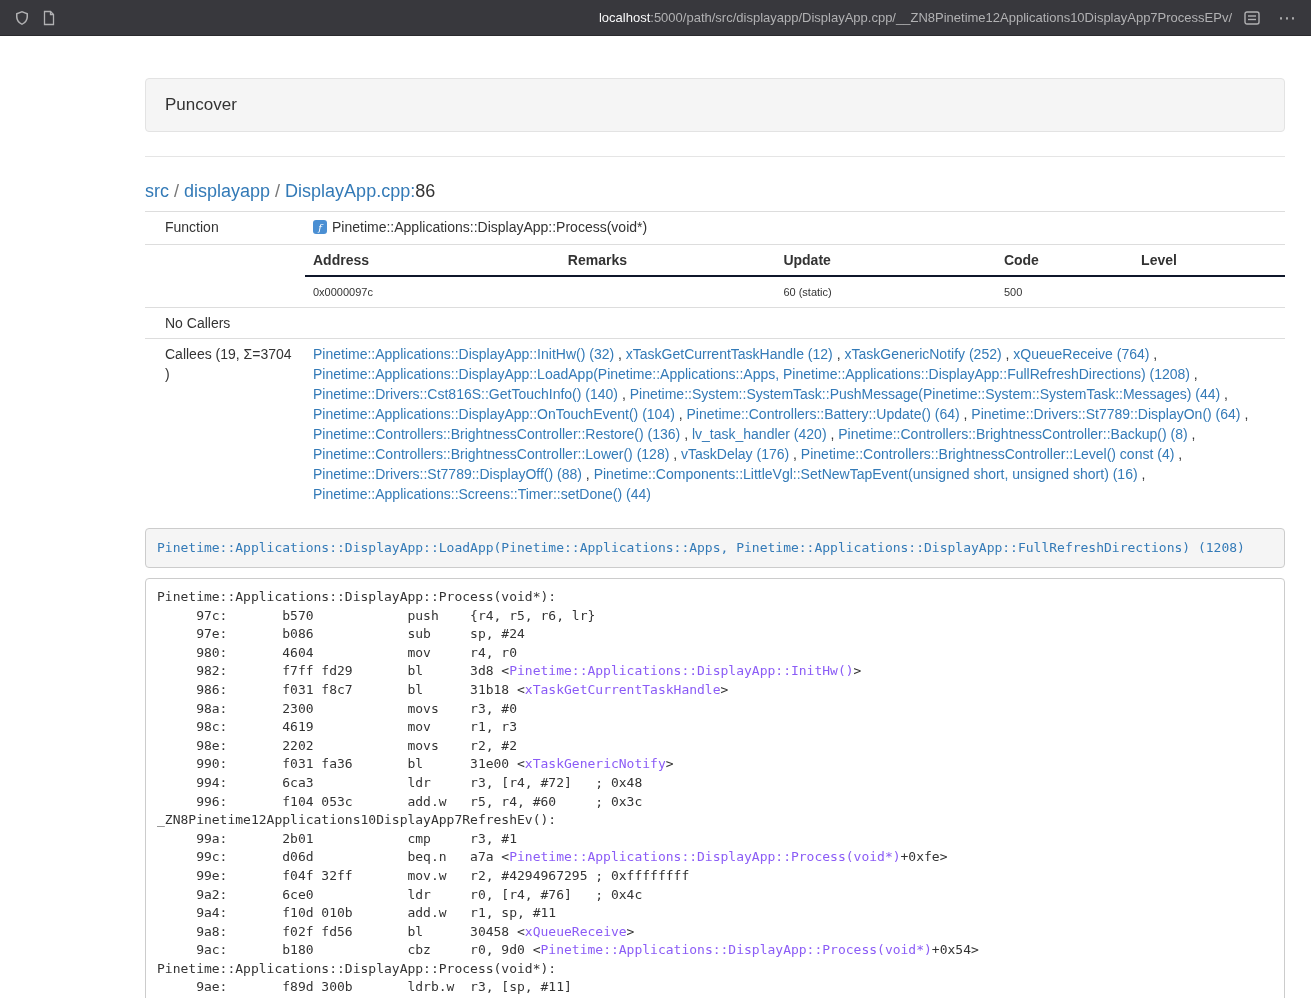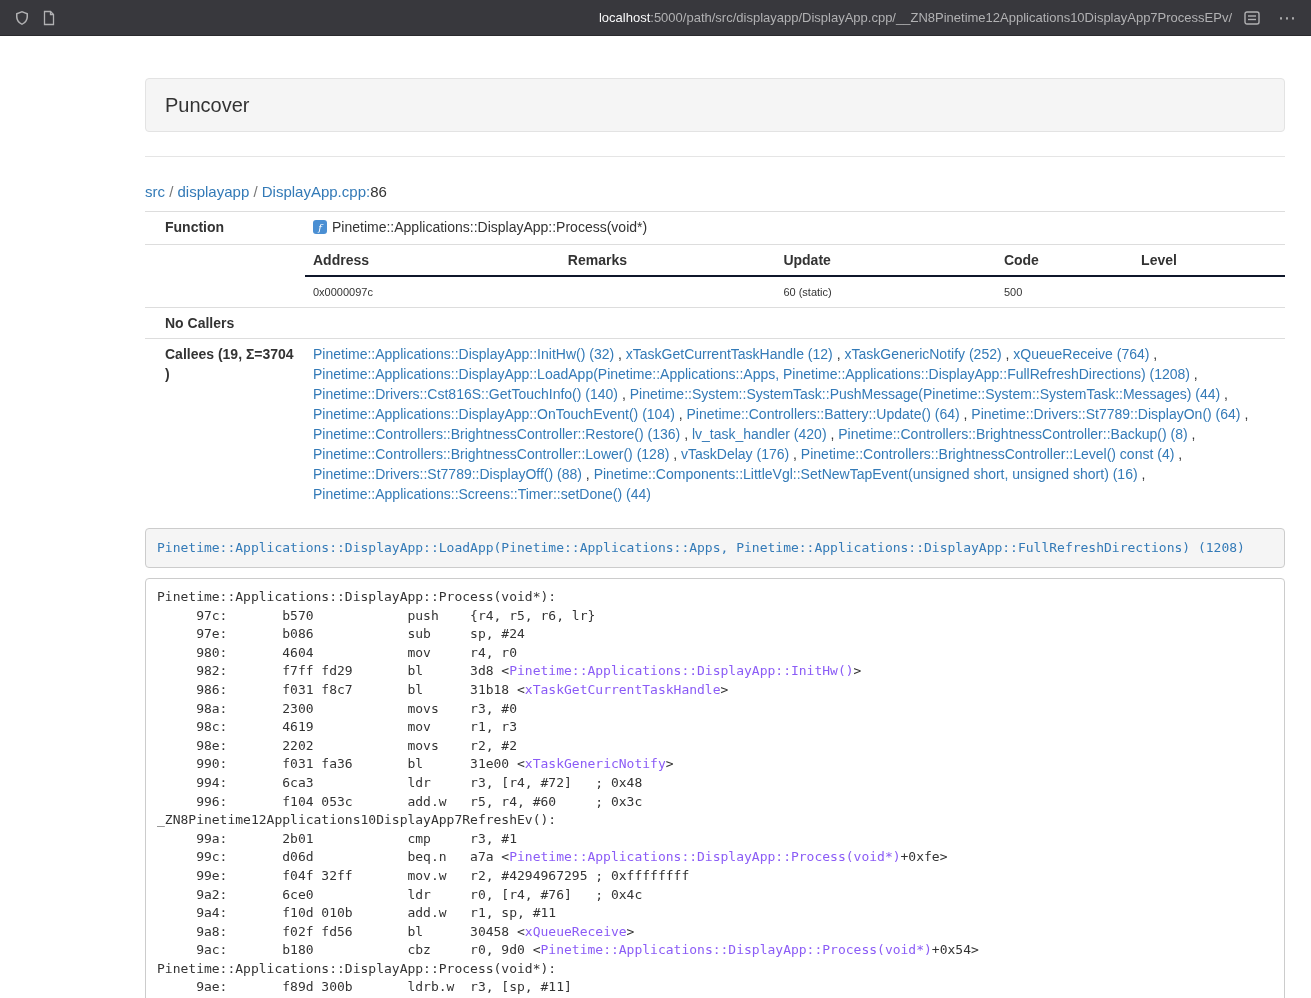--- a/index.html
+++ b/index.html
@@ -13,34 +13,34 @@
                        margin-right:12px; flex:0 0 auto; }
   .url { flex:1 1 auto; font-size:13px; color:#b1b1b3; white-space:nowrap; overflow:hidden; }
   .url .host { color:#f9f9fa; }
   .bar-right { display:flex; align-items:center; gap:18px; margin-left:12px; }
   .dots { color:#b1b1b3; font-size:18px; line-height:1; letter-spacing:1px; }
 
   
   .container { margin-left:145px; width:1140px; padding-top:42px; font-size:14px; }
 
   .well { background:#f5f5f5; border:1px solid #e3e3e3; border-radius:4px;
-          padding:13px 19px; font-size:20px; line-height:26px; color:#333; }
+          padding:13px 19px; font-size:17px; line-height:26px; color:#333; }
 
   hr.divider { border:none; border-top:1px solid #e5e5e5; margin:24px 0 0 0; }
 
-  .breadcrumb { margin-top:26px; font-size:15px; line-height:17px; }
+  .breadcrumb { margin-top:26px; font-size:18px; line-height:17px; }
   .crumb-sep { color:#777; }
 
   a { color:#337ab7; text-decoration:none; cursor:pointer; }
 
   table.main { width:100%; border-collapse:collapse; margin-top:11px; }
   table.main > tbody > tr > th,
   table.main > tbody > tr > td { border-top:1px solid #ddd; text-align:left;
       vertical-align:top; font-size:14px; line-height:20px; }
-  table.main > tbody > tr > th { width:160px; padding:5px 8px 5px 20px; font-weight:bold; color:#333; }
+  table.main > tbody > tr > th { width:160px; padding:5px 8px 5px 20px; font-weight:normal; color:#333; }
   table.main > tbody > tr > td { padding:5px 8px; }
   table.main > tbody > tr > td.nested-cell { padding:0; }
 
   table.inner { width:100%; border-collapse:collapse; }
   table.inner th { border-bottom:2px solid #0f172a; padding:5px 8px; text-align:left;
                    font-size:14px; line-height:20px; font-weight:bold; color:#333; }
   table.inner td { padding:5px 8px; font-size:11px; line-height:20px; }
   table.inner col.c-address { width:26%; }
   table.inner col.c-remarks { width:22%; }
   table.inner col.c-stack   { width:22.5%; }

